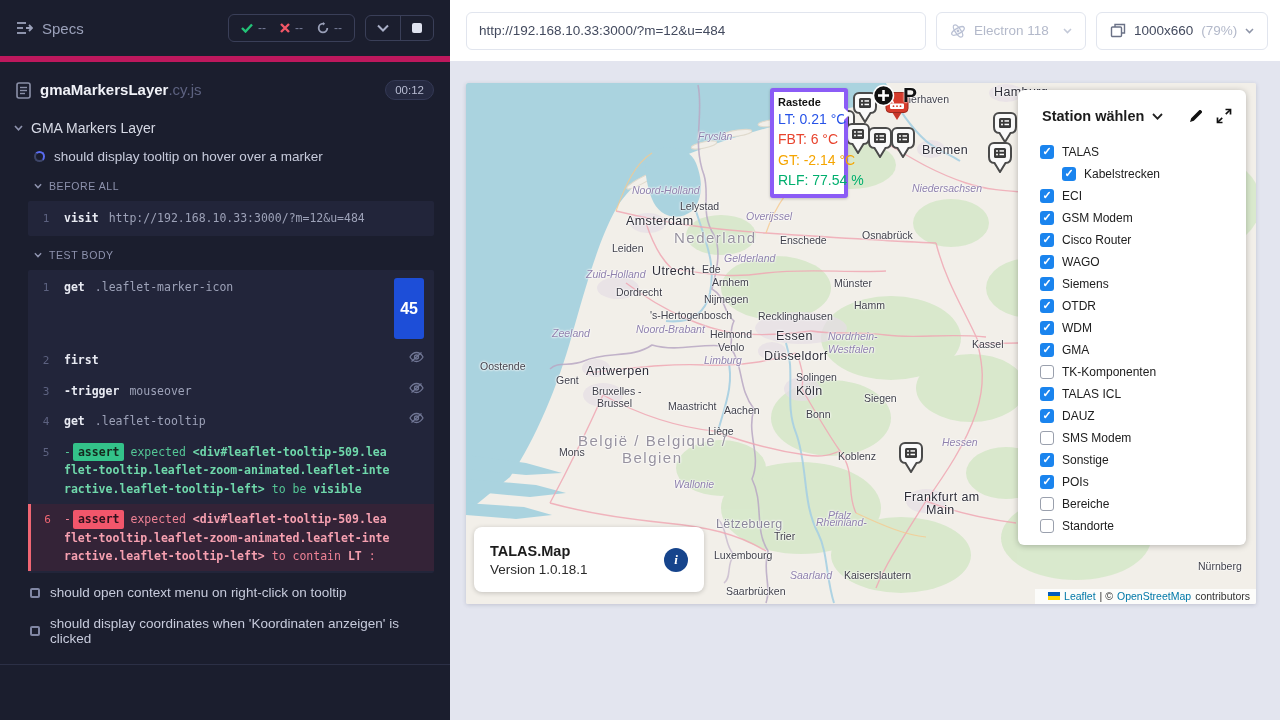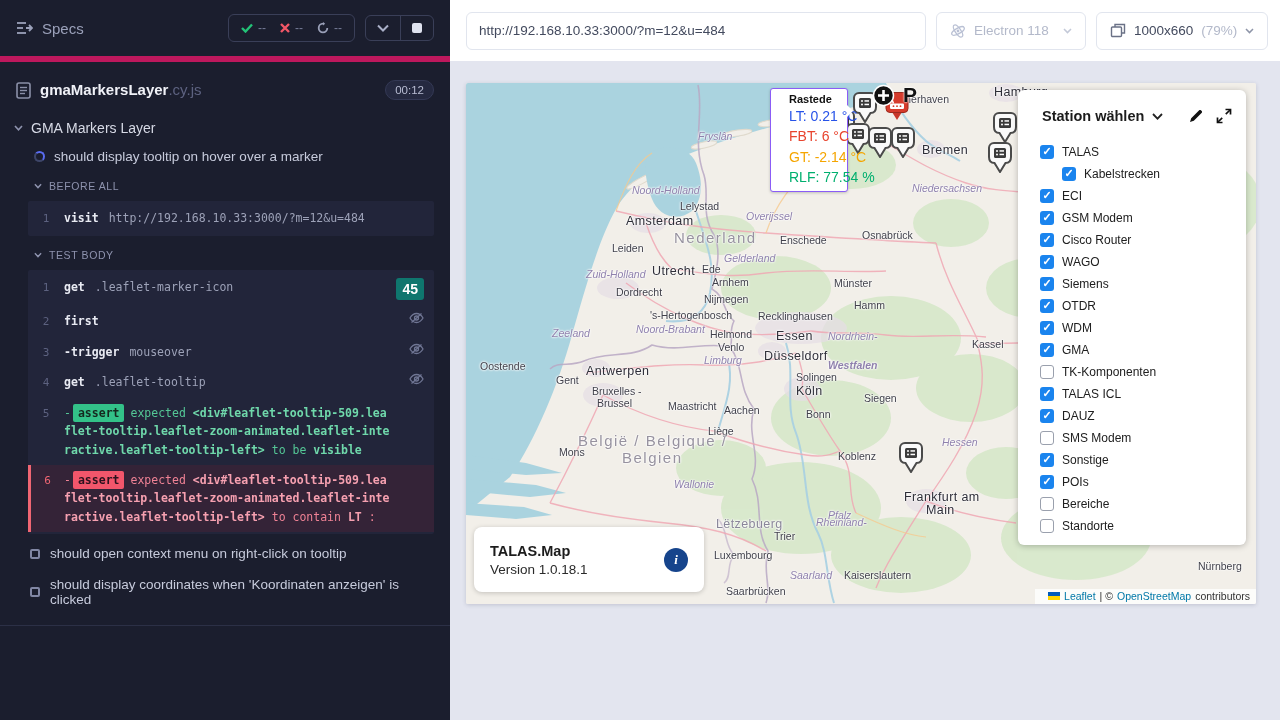--- a/index.html
+++ b/index.html
@@ -27,21 +27,21 @@
   .test-row { display:flex; align-items:center; gap:9px; padding:5px 16px 7px 34px; font-size:13.5px; color:#c7cbdc; cursor:pointer; }
   .spinner { width:11px; height:11px; border-radius:50%; border:2.5px solid #3d4568; border-top-color:#5a6cf0; border-right-color:#5a6cf0; flex:0 0 11px; }
   .section-row { display:flex; align-items:center; gap:7px; padding:9px 16px 7px 34px; font-size:10.5px; letter-spacing:.6px; color:#8e93ae; cursor:pointer; }
 
   .cmd-block { margin:2px 16px 4px 28px; background:#22253a; border-radius:2px; padding:2px 0; }
   .cmd-row { display:flex; align-items:flex-start; padding:6px 8px 6px 0; font-family:"DejaVu Sans Mono", monospace; font-size:11.5px; line-height:1.6; }
   .cmd-num { width:36px; flex:0 0 36px; text-align:center; color:#5d6280; font-size:11px; padding-top:1px; }
   .cmd-content { flex:1; color:#9da2b8; word-break:break-all; }
   .cmd-method { color:#e8eaf2; font-weight:bold; margin-right:10px; }
   .cmd-right { flex:0 0 36px; display:flex; justify-content:flex-end; padding-right:2px; }
-  .cmd-badge { background:#0f766e; color:#fff; font-size:14px; font-weight:bold; padding:0 6px; border-radius:3px; font-family:"Liberation Sans",sans-serif; }
+  .cmd-badge { background:#1d4ed8; color:#fff; font-size:16px; font-weight:bold; padding:18px 6px; border-radius:3px; font-family:"Liberation Sans",sans-serif; }
   .cmd-row.pass .cmd-content { color:#54c796; }
   .cmd-row.pass .seg-b { font-weight:bold; color:#6fd8ab; }
   .cmd-chip { display:inline-block; padding:0 5px; border-radius:2px; font-weight:bold; margin:0 6px 0 2px; }
   .cmd-row.pass .cmd-chip { background:#33c289; color:#16291f; }
   .cmd-row.fail { background:#342337; border-left:3px solid #f06673; }
   .cmd-row.fail .cmd-num { width:33px; flex-basis:33px; color:#f06673; }
   .cmd-row.fail .cmd-content { color:#ef8295; }
   .cmd-row.fail .seg-b { font-weight:bold; color:#f6a0b0; }
   .cmd-row.fail .cmd-chip { background:#f2566b; color:#2c121e; }
 
@@ -68,21 +68,21 @@
   .map-label.country { font-size:15px; color:#97929f; letter-spacing:1.5px; }
   .map-label.country2 { font-size:12.5px; color:#8a8699; letter-spacing:.4px; }
 
   .map-marker { position:absolute; }
   .p-marker { font-size:21px; font-weight:bold; color:#111; text-shadow:0 0 2px #fff,0 0 2px #fff; }
 
   .search-box { position:absolute; left:8px; top:8px; width:296px; height:42px; background:#fff; border:1px solid #e3e3e3; border-radius:3px; box-shadow:0 1px 3px rgba(0,0,0,.12); display:flex; align-items:center; }
   .search-box input { border:none; outline:none; width:100%; padding:0 14px; font-size:13px; color:#444; font-family:"Liberation Sans",sans-serif; }
   .search-box input::placeholder { color:#a9adb8; }
 
-  .map-tooltip { position:absolute; left:304px; top:5px; width:78px; background:#fff; border:1px solid #8b5cf6; border-radius:3px; padding:4px 18px; box-shadow:0 1px 3px rgba(0,0,0,.2); z-index:6; }
+  .map-tooltip { position:absolute; left:304px; top:5px; width:78px; background:#fff; border:4px solid #8b5cf6; border-radius:3px; padding:4px 4px; box-shadow:0 1px 3px rgba(0,0,0,.2); z-index:6; }
   .map-tooltip:after { content:""; position:absolute; right:-6px; top:16px; border:6px solid transparent; border-right:none; border-left:6px solid #fff; }
   .tt-title { font-size:11px; font-weight:bold; color:#111; margin-bottom:1px; }
   .tt-row { font-size:14px; font-weight:normal; line-height:1.45; white-space:nowrap; }
 
   .station-panel { position:absolute; left:552px; top:7px; width:228px; height:455px; background:#fff; border-radius:6px; box-shadow:0 1px 6px rgba(0,0,0,.25); z-index:7; padding:18px 0 0 0; }
   .sp-header { display:flex; align-items:center; padding:0 14px 0 24px; }
   .sp-title { font-size:14.5px; font-weight:bold; color:#1c1c1c; }
   .sp-title-chev { margin-left:8px; }
   .sp-icons { margin-left:auto; display:flex; align-items:center; gap:12px; }
   .sp-list { margin-top:20px; display:flex; flex-direction:column; gap:6.5px; padding-left:22px; }
@@ -412,21 +412,21 @@
           <span class="map-label city" style="left: 238px; top: 210px;">Nijmegen</span>
           <span class="map-label city" style="left: 388px; top: 216px;">Hamm</span>
           <span class="map-label city" style="left: 184px; top: 226px;">'s-Hertogenbosch</span>
           <span class="map-label city" style="left: 292px; top: 227px;">Recklinghausen</span>
           <span class="map-label region" style="left: 170px; top: 240px;">Noord-Brabant</span>
           <span class="map-label region" style="left: 86px; top: 244px;">Zeeland</span>
           <span class="map-label city" style="left: 14px; top: 277px;">Oostende</span>
           <span class="map-label city" style="left: 244px; top: 245px;">Helmond</span>
           <span class="map-label city-lg" style="left: 310px; top: 246px;">Essen</span>
           <span class="map-label region" style="left: 362px; top: 247px;">Nordrhein-</span>
-          <span class="map-label region" style="left: 362px; top: 276px; font-weight: bold;">Westfalen</span>
+          <span class="map-label region" style="left: 362px; top: 260px;">Westfalen</span>
           <span class="map-label city" style="left: 252px; top: 258px;">Venlo</span>
           <span class="map-label region" style="left: 238px; top: 271px;">Limburg</span>
           <span class="map-label city-lg" style="left: 298px; top: 266px;">Düsseldorf</span>
           <span class="map-label city-lg" style="left: 120px; top: 281px;">Antwerpen</span>
           <span class="map-label city" style="left: 90px; top: 291px;">Gent</span>
           <span class="map-label city" style="left: 330px; top: 288px;">Solingen</span>
           <span class="map-label city" style="left: 126px; top: 302px;">Bruxelles -</span>
           <span class="map-label city" style="left: 131px; top: 314px;">Brussel</span>
           <span class="map-label city" style="left: 202px; top: 317px;">Maastricht</span>
           <span class="map-label city" style="left: 258px; top: 321px;">Aachen</span>

